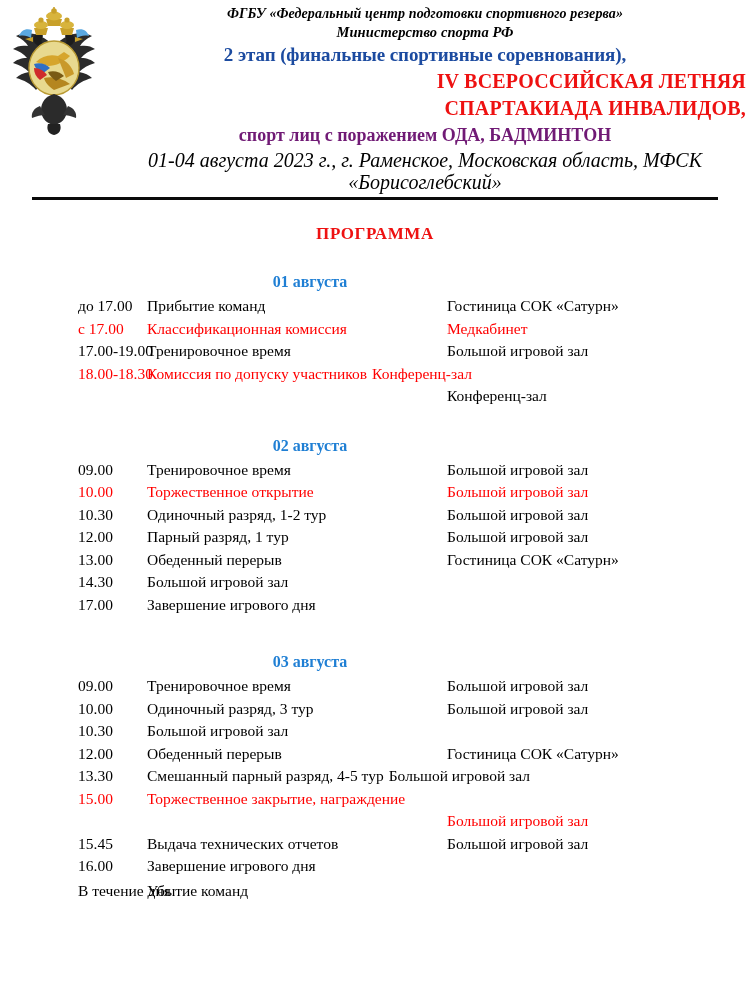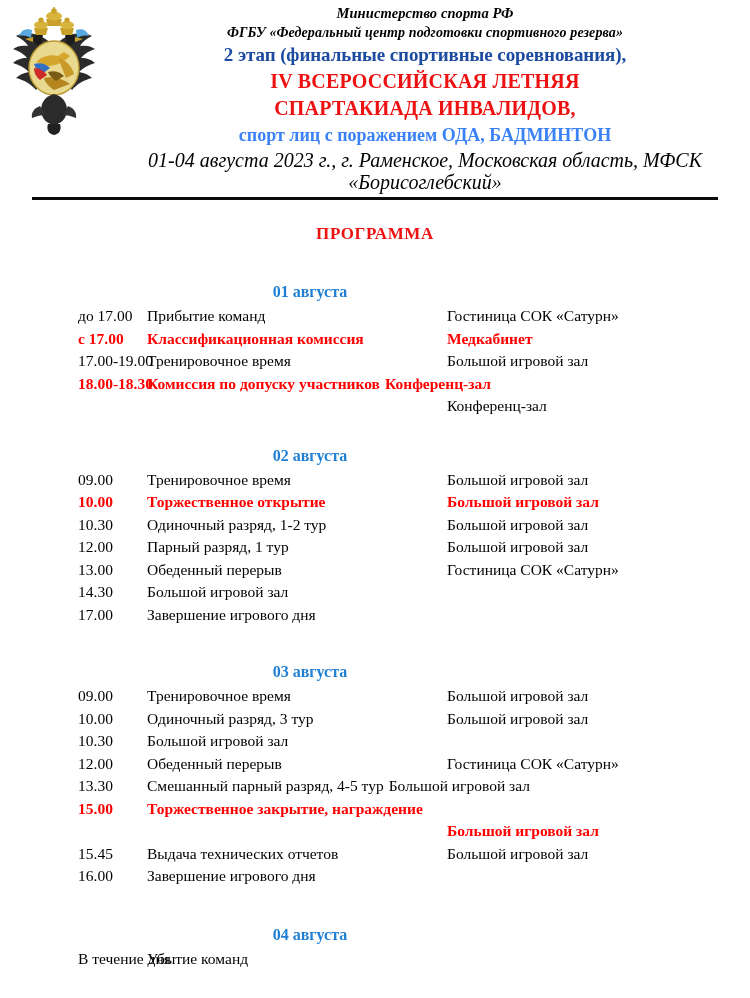--- a/index.html
+++ b/index.html
@@ -51,26 +51,27 @@
     line-height: 26px;
     color: #1c4ba0;
     letter-spacing: -0.1px;
   }
   .title-red {
     font-weight: bold;
     font-size: 20px;
     line-height: 27px;
     color: #ee1111;
     letter-spacing: 0.2px;
+    text-align: right;
   }
   .sport-line {
     font-weight: bold;
     font-size: 18px;
     line-height: 26px;
-    color: #3b82f6;
+    color: #701a75;
   }
   .venue-line {
     font-size: 20px;
     line-height: 22px;
     color: #000;
     padding-top: 1px;
     font-style: italic;
   }
   .rule {
     margin: 4px 32px 0 32px;
@@ -91,21 +92,21 @@
 
   .day-block { margin-top: 0; }
   .day-heading {
     font-weight: bold;
     font-size: 16px;
     color: #1f7fd4;
     text-align: center;
     padding-right: 130px;
     line-height: 22px;
   }
-  .day-heading.d1 { margin-top: 37px; }
+  .day-heading.d1 { margin-top: 27px; }
   .day-heading.d2 { margin-top: 27px; }
   .day-heading.d3 { margin-top: 35px; }
   .day-heading.d4 { margin-top: 36px; }
 
   .rows { margin-top: 2px; }
 
   .row {
     display: flex;
     align-items: flex-end;
     line-height: 22.5px;
@@ -121,21 +122,21 @@
   .row .c-event {
     flex: 0 0 auto;
     min-width: 300px;
   }
   .row .c-place {
     flex: 0 0 auto;
   }
   
   .row.flow .c-event { min-width: 0; padding-right: 5px; }
 
-  .red { color: #ff0000; font-weight: bold; }
+  .red { color: #ff0000; font-weight: normal; }
 </style>
 </head>
 <body>
 
 <div class="header">
 
   <div class="emblem" aria-hidden="true">
     <svg viewBox="0 0 92 130" xmlns="http://www.w3.org/2000/svg">
 
       <path d="M46 40 C34 28 20 24 8 30 C14 33 18 36 20 40 C14 39 9 40 5 43 C11 45 16 48 19 52 C13 52 8 54 5 57 C12 59 17 62 21 66 C15 67 11 69 8 72 C16 74 23 78 28 84 C33 78 40 70 46 64 Z" fill="#2b2b2b"></path>
@@ -171,22 +172,22 @@
       <path d="M40 66 C46 64 52 66 56 70 L48 75 C44 72 41 69 40 66 Z" fill="#7a5a14"></path>
 
       <path d="M46 88 C38 90 33 96 33 104 C33 112 39 118 46 119 C53 118 59 112 59 104 C59 96 54 90 46 88 Z" fill="#2b2b2b"></path>
       <path d="M32 100 C26 102 23 107 24 112 C29 110 33 109 37 109 Z" fill="#333"></path>
       <path d="M60 100 C66 102 69 107 68 112 C63 110 59 109 55 109 Z" fill="#333"></path>
       <path d="M40 118 C38 124 41 128 46 129 C51 128 54 124 52 118 Z" fill="#222"></path>
     </svg>
   </div>
 
   <div class="header-text">
+    <div class="org-line second">ФГБУ «Федеральный центр подготовки спортивного резерва»</div>
     <div class="org-line">Министерство спорта РФ</div>
-    <div class="org-line second">ФГБУ «Федеральный центр подготовки спортивного резерва»</div>
     <div class="stage-line">2 этап (финальные спортивные соревнования),</div>
     <div class="title-red">IV ВСЕРОССИЙСКАЯ ЛЕТНЯЯ</div>
     <div class="title-red">СПАРТАКИАДА ИНВАЛИДОВ,</div>
     <div class="sport-line">спорт лиц с поражением ОДА, БАДМИНТОН</div>
     <div class="venue-line">01-04 августа 2023 г., г. Раменское, Московская область, МФСК «Борисоглебский»</div>
   </div>
   <hr class="rule">
 </div>
 
 <div class="program-title">ПРОГРАММА</div>
@@ -304,21 +305,20 @@
           <div class="c-place">Большой игровой зал</div>
         </div>
         <div class="row">
           <div class="c-time">16.00</div>
           <div class="c-event">Завершение игрового дня</div>
           <div class="c-place"></div>
         </div>
       </div>
     </div>
     <div class="day-block">
-      <div class="day-heading d4">04 августа</div>
       <div class="rows">
         <div class="row">
           <div class="c-time">В течение дня</div>
           <div class="c-event">Убытие команд</div>
           <div class="c-place"></div>
         </div>
       </div>
     </div>
   </div>
 

